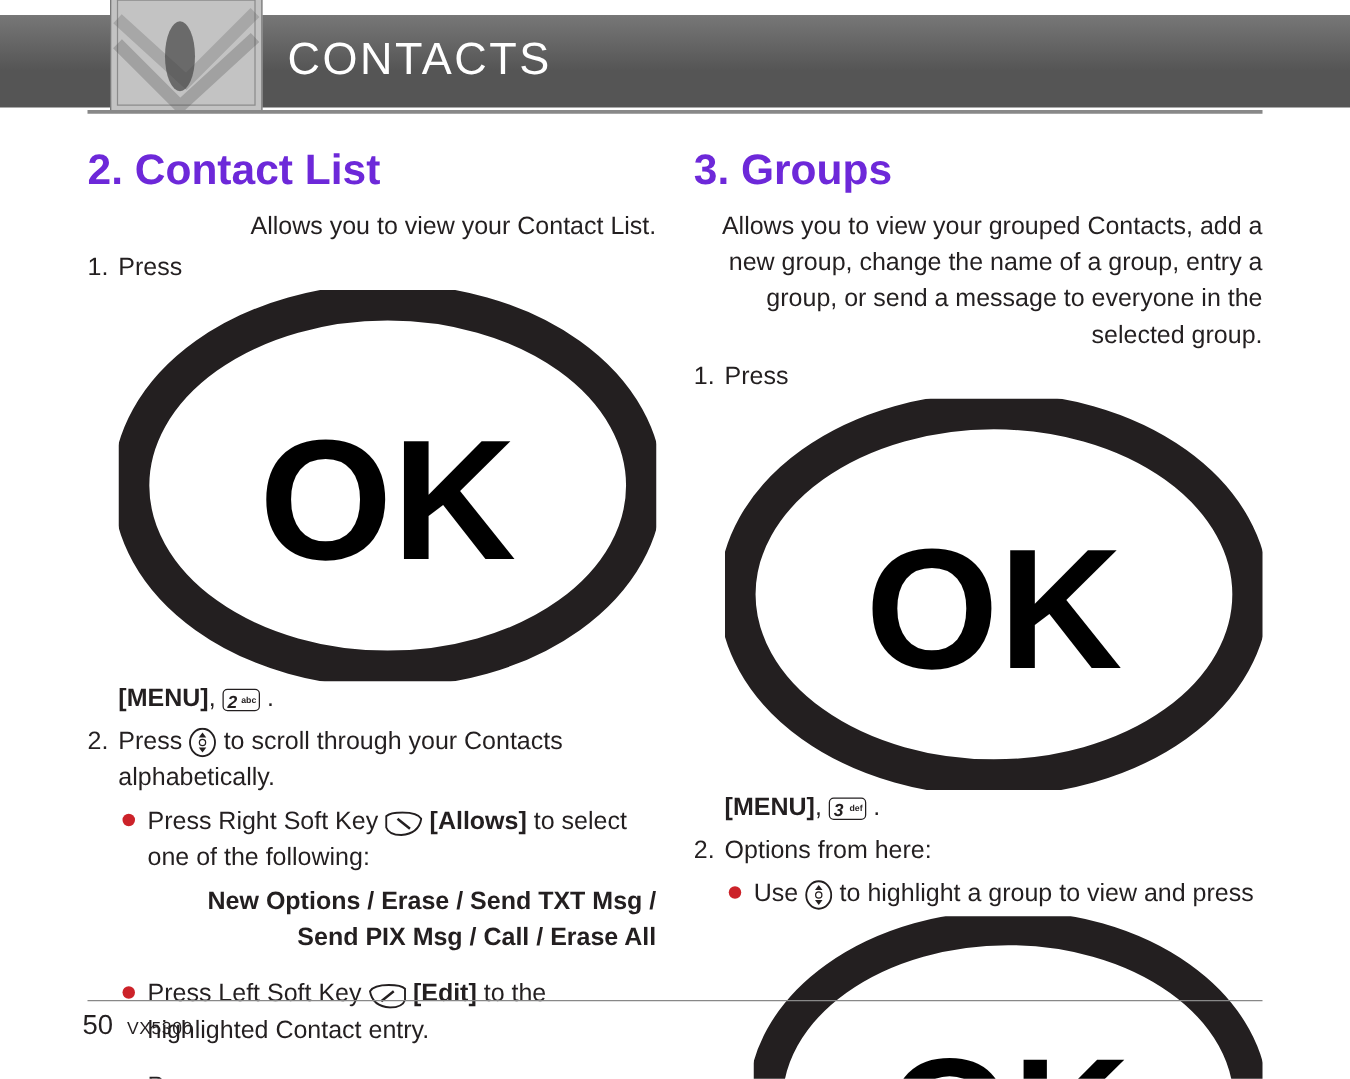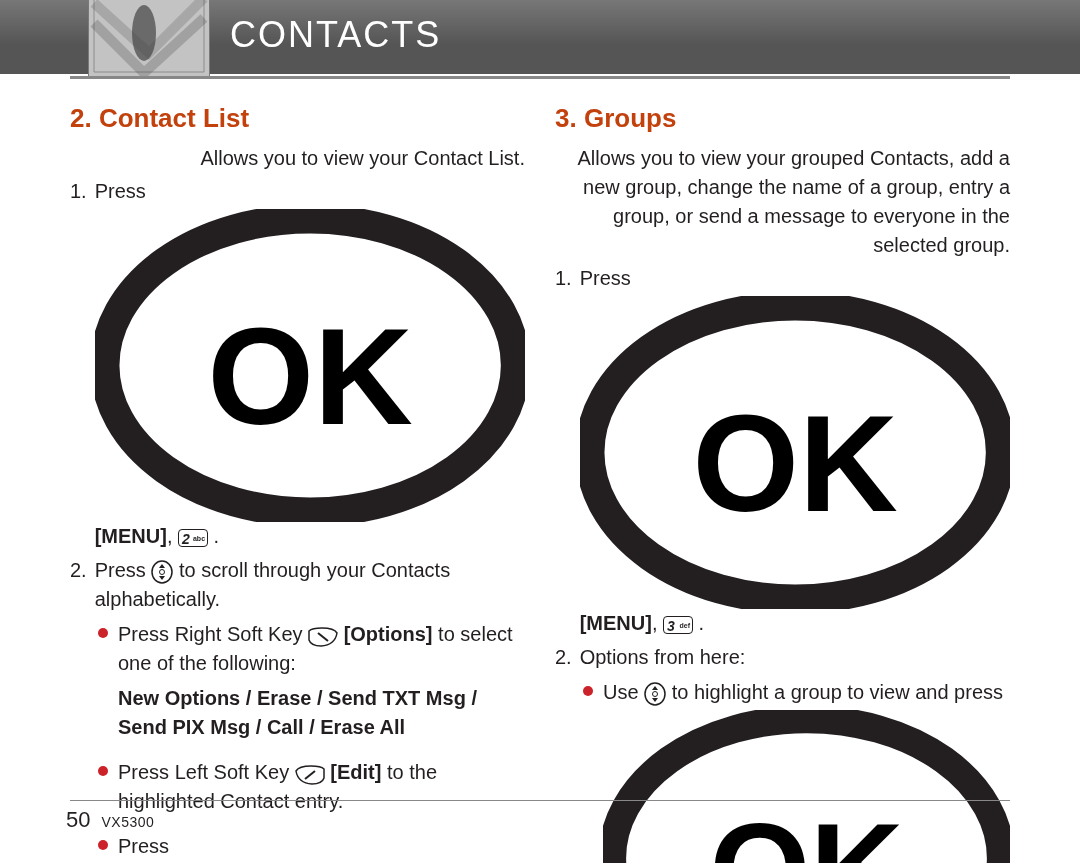--- a/index.html
+++ b/index.html
@@ -10,21 +10,21 @@
     background: #fff;
     font-family: "Helvetica Neue", Helvetica, Arial, sans-serif;
     -webkit-font-smoothing: antialiased;
     color: #231f20;
   }
   .page {
     position: relative;
     width: 1080px;
     height: 863px;
     box-sizing: border-box;
-    padding: 0 70px;
+    padding: 12px 70px;
   }
   .header-bar {
     position: relative;
     height: 74px;
     background: linear-gradient(to bottom, #777 0%, #555 60%, #555 100%);
     margin-left: -70px;
     margin-right: -70px;
   }
   .header-photo {
     position: absolute;
@@ -60,23 +60,23 @@
     display: flex;
     gap: 30px;
     margin-top: 18px;
   }
   .col {
     flex: 1;
     font-size: 20px;
     line-height: 1.45;
   }
   h2 {
-    color: #c2410c;
+    color: #6d28d9;
     font-weight: 700;
-    font-size: 26px;
+    font-size: 34px;
     margin: 8px 0 6px 0;
   }
   .plain { margin: 0 0 4px 0; text-align: right; }
   .step {
     display: flex;
     gap: 8px;
     margin: 2px 0;
   }
   .step-num { flex: none; }
   .step-body { flex: 1; }
@@ -88,21 +88,21 @@
   }
   .red-dot {
     flex: none;
     width: 10px;
     height: 10px;
     background: #cc2229;
     border-radius: 50%;
     margin-top: 8px;
   }
   .bullet-body { flex: 1; }
-  .bold { font-weight: 700; }
+  .bold { font-weight: 700; text-align: right; }
   .ok-icon {
     width: 22px; height: 16px;
     position: relative;
     vertical-align: -3px;
   }
   .ok-icon svg { display:block; }
   .key-icon {
     display: inline-block;
     width: 30px; height: 18px;
     border: 1.5px solid #231f20;
@@ -209,21 +209,21 @@
         <div class="bullet">
           <div class="red-dot"></div>
           <div class="bullet-body">
             <span>Press Right Soft Key </span>
             <span class="softkey-icon">
               <svg viewBox="0 0 30 20">
                   <path d="M1 4 Q4 1 14 1 Q26 1 29 6 Q27 18 13 19 Q3 19 1 13 Z" fill="none" stroke="#231f20" stroke-width="1.5"></path>
                   <path d="M10 6 L20 14" stroke="#231f20" stroke-width="2"></path>
                 </svg>
             </span>
-            <span class="bold">[Options]</span>
+            <span class="bold">[Allows]</span>
             <span> to select one of the following:</span>
             <div class="bold" style="margin-top:6px;">New Options / Erase / Send TXT Msg / Send PIX Msg / Call / Erase All</div>
           </div>
         </div>
 
         <div class="bullet" style="margin-top:16px;">
           <div class="red-dot"></div>
           <div class="bullet-body">
             <span>Press Left Soft Key </span>
             <span class="softkey-icon">

